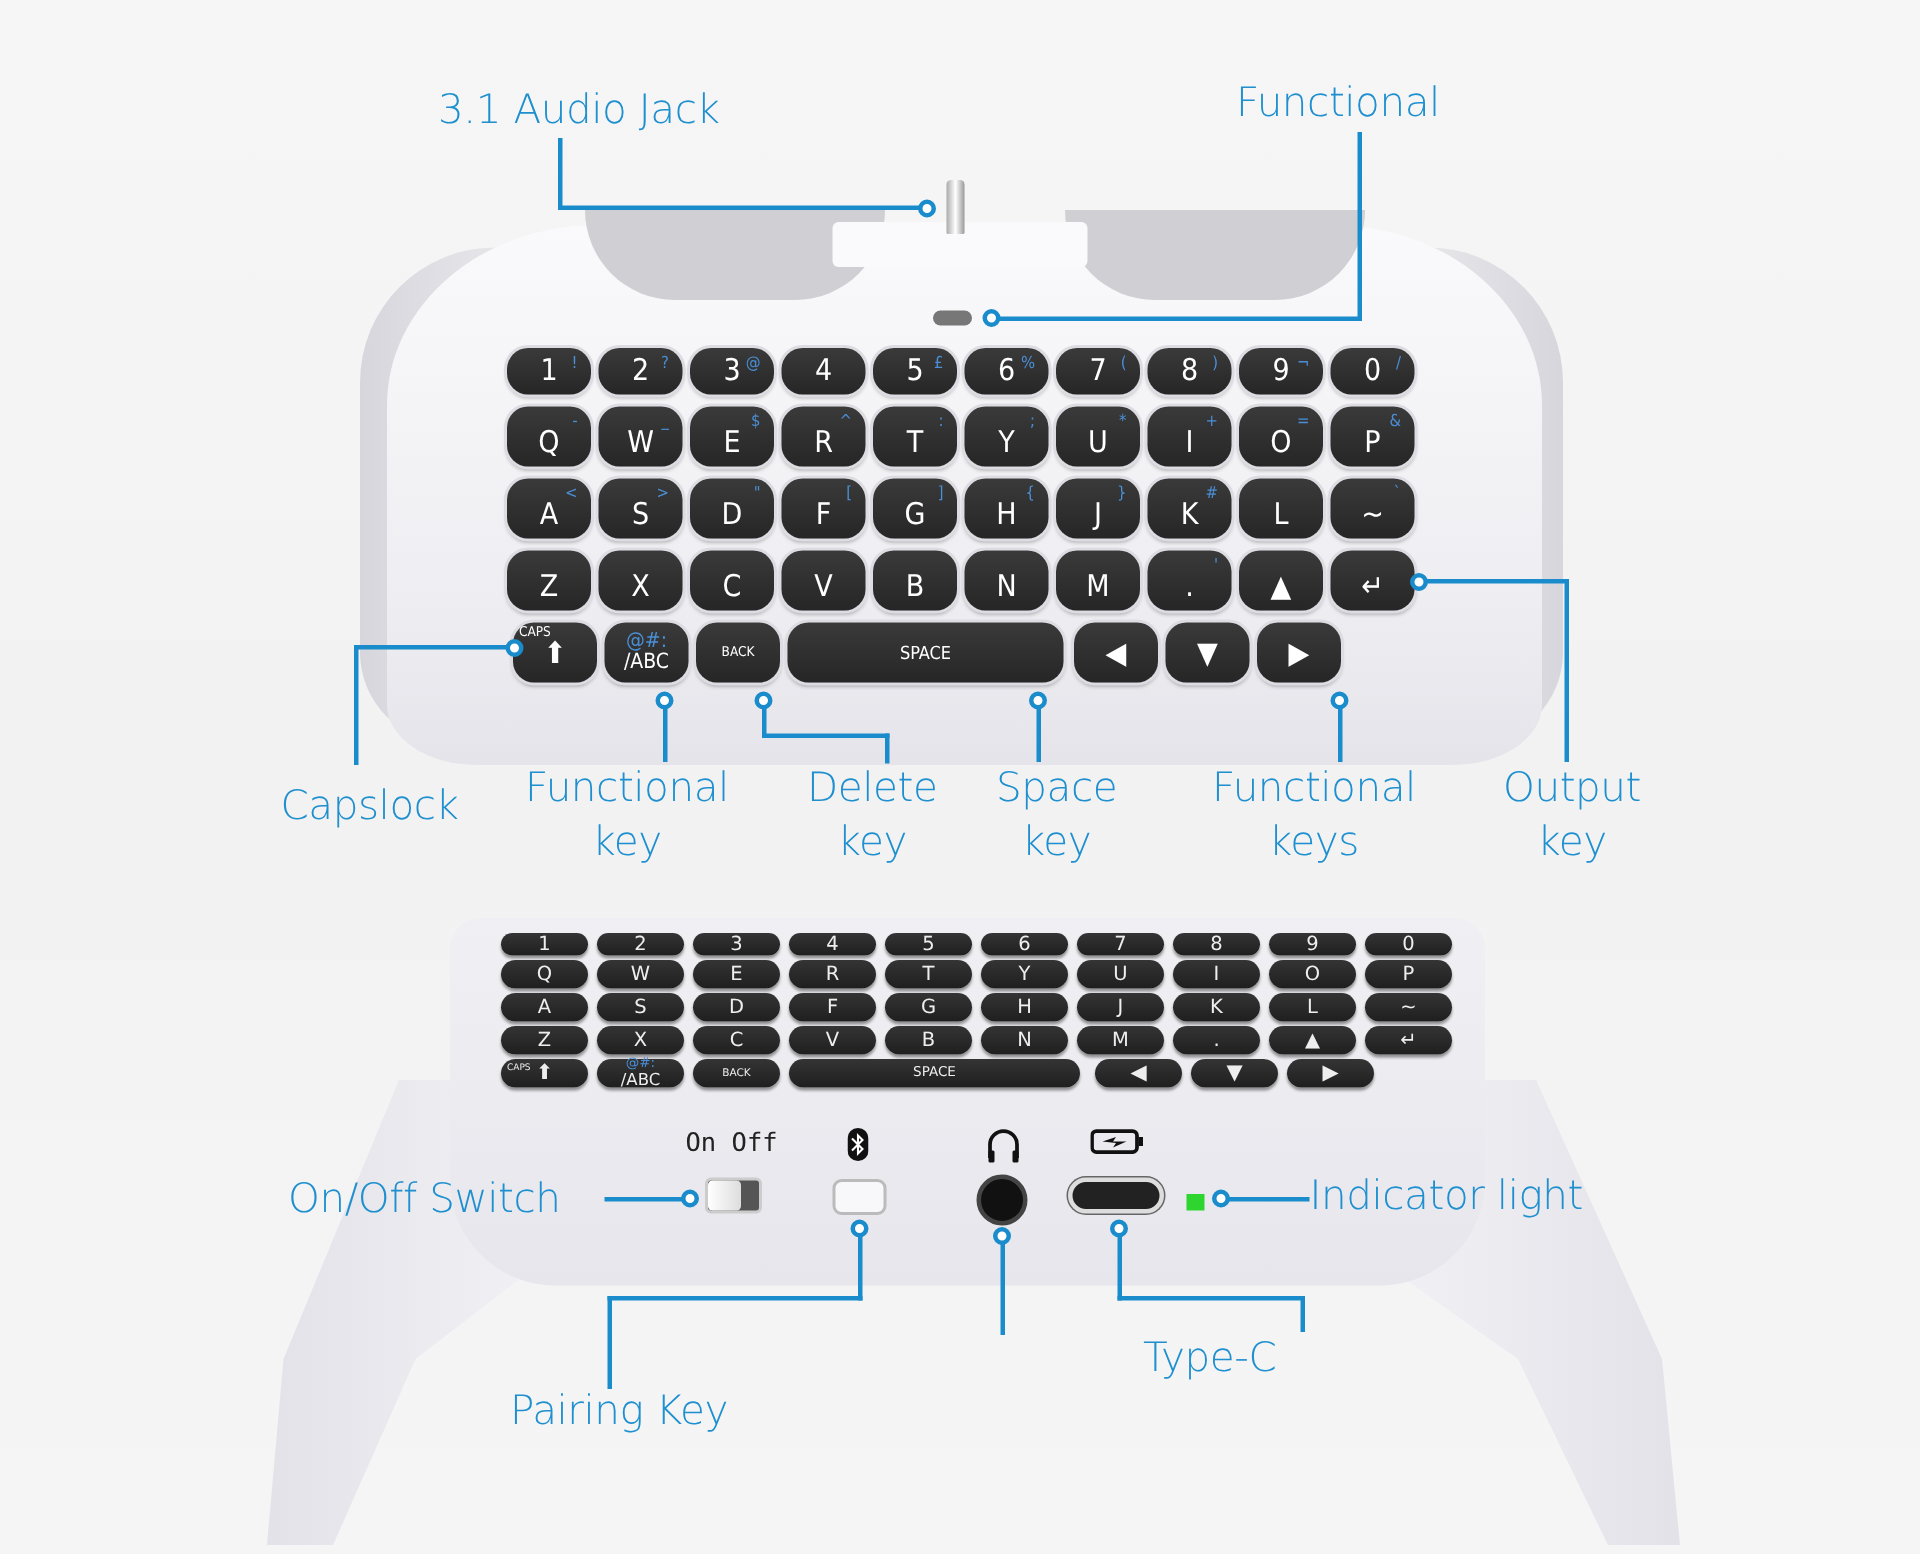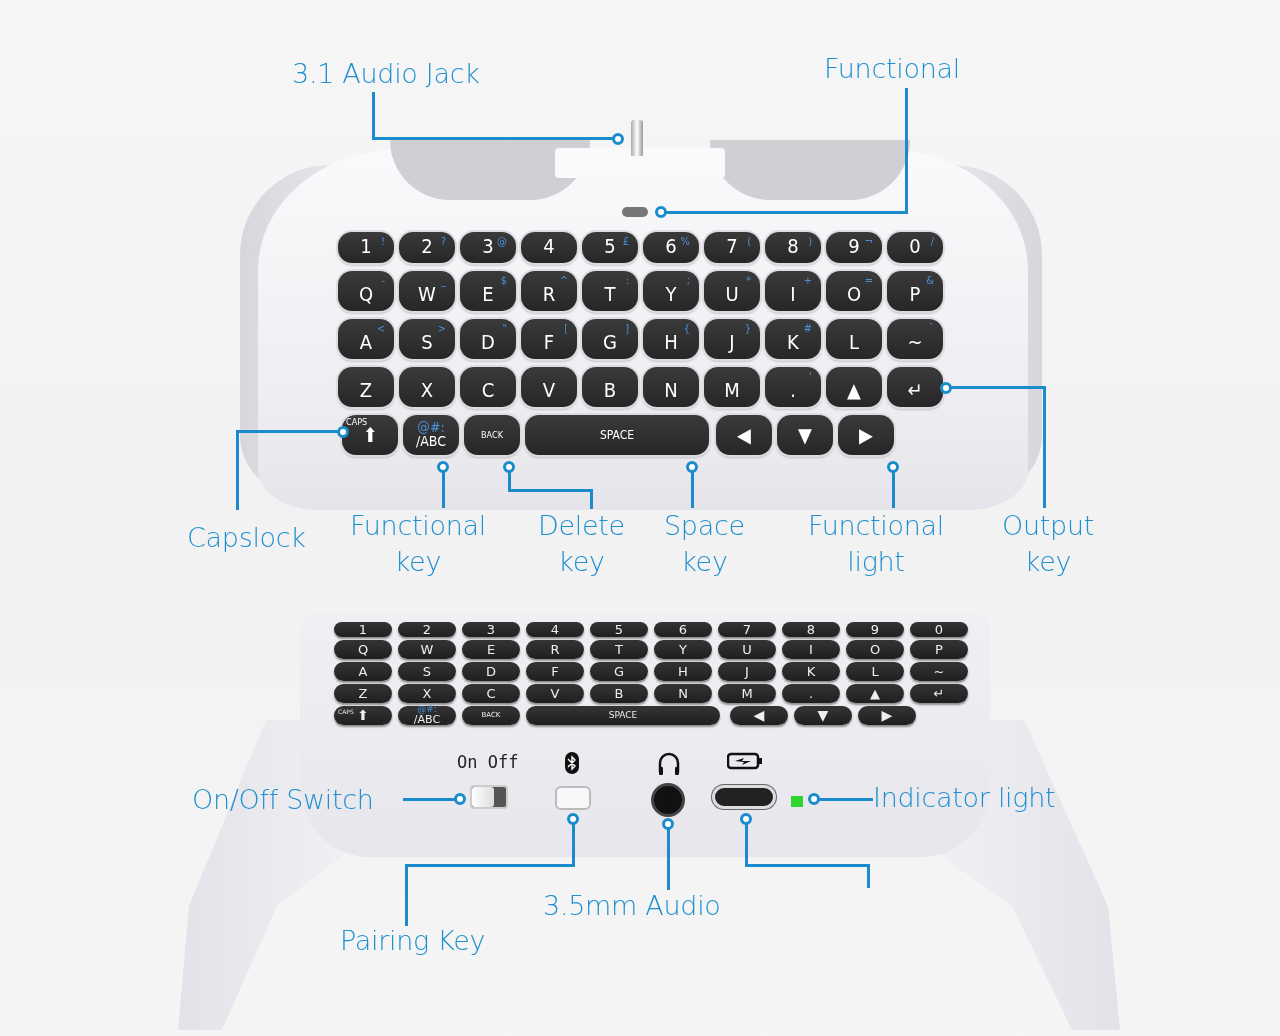--- a/index.html
+++ b/index.html
@@ -259,21 +259,21 @@
 <div class="line" style="left:691px;top:471px;width:3px;height:37px"></div>
 <div class="label" style="left:664px;top:508px">
   <div>Space</div>
   <div>key</div>
 </div>
 
 <div class="dot" style="left:887px;top:461px"></div>
 <div class="line" style="left:892px;top:471px;width:3px;height:37px"></div>
 <div class="label" style="left:808px;top:508px">
   <div>Functional</div>
-  <div>light</div>
+  <div>keys</div>
 </div>
 
 <div class="dot" style="left:940px;top:382px"></div>
 <div class="line" style="left:950px;top:386px;width:96px;height:3px"></div>
 <div class="line" style="left:1043px;top:386px;width:3px;height:122px"></div>
 <div class="label" style="left:1002px;top:508px">
   <div>Output</div>
   <div>key</div>
 </div>
 
@@ -470,21 +470,21 @@
 
 <div class="dot" style="left:567px;top:813px"></div>
 <div class="line" style="left:572px;top:823px;width:3px;height:44px"></div>
 <div class="line" style="left:405px;top:864px;width:170px;height:3px"></div>
 <div class="line" style="left:405px;top:864px;width:3px;height:62px"></div>
 <div class="label" style="left:340px;top:923px">Pairing Key</div>
 
 <div class="dot" style="left:662px;top:818px"></div>
 <div class="line" style="left:667px;top:828px;width:3px;height:62px"></div>
 <div class="label" style="left:543px;top:888px">
-  <div>3.5mm Audio</div>
 </div>
 
 <div class="dot" style="left:740px;top:813px"></div>
 <div class="line" style="left:745px;top:823px;width:3px;height:44px"></div>
 <div class="line" style="left:745px;top:864px;width:125px;height:3px"></div>
 <div class="line" style="left:867px;top:864px;width:3px;height:24px"></div>
 <div class="label" style="left:762px;top:888px">
+  <div>Type-C</div>
 </div>
 
 </body></html>

